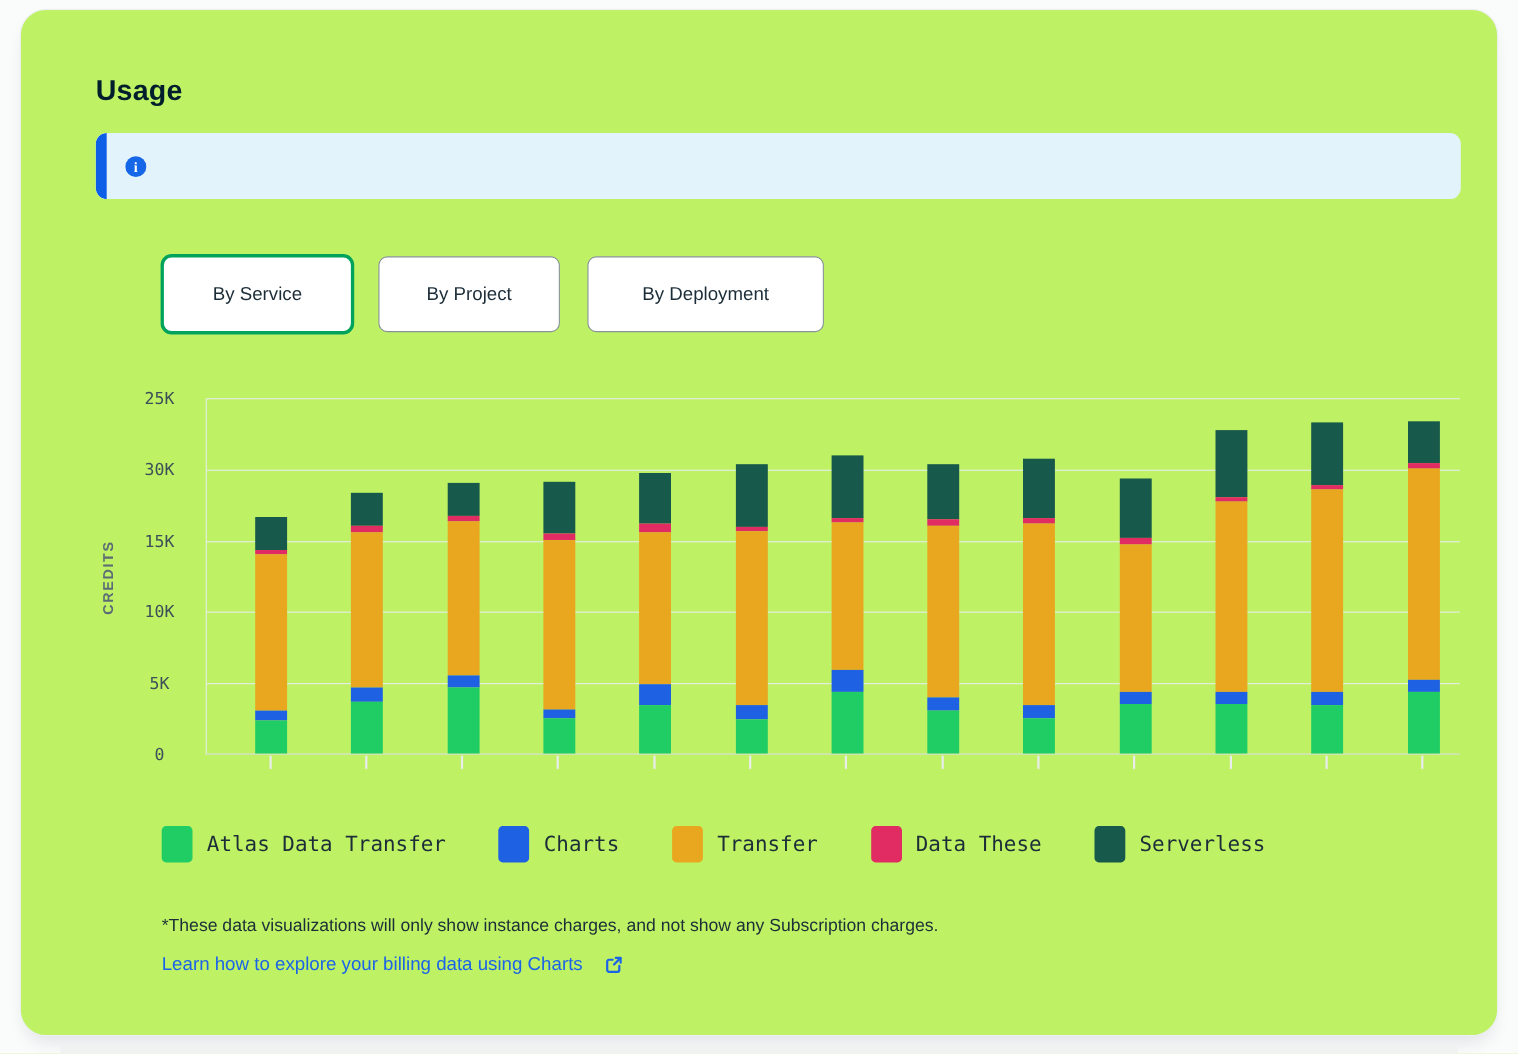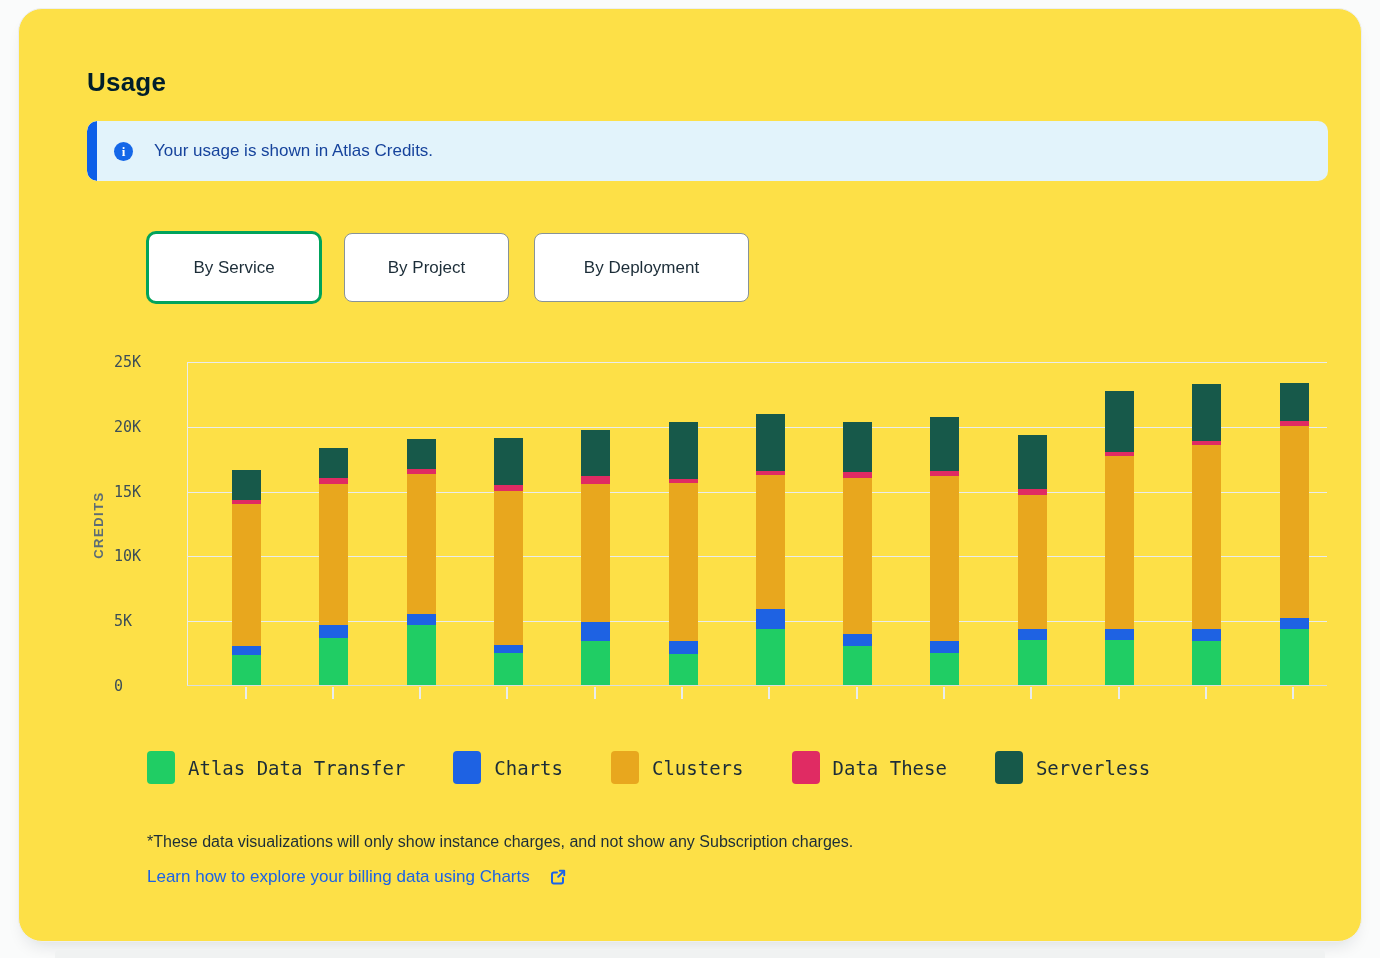--- a/index.html
+++ b/index.html
@@ -5,21 +5,21 @@
   * { margin:0; padding:0; box-sizing:border-box; }
   html,body { width:1380px; height:958px; }
   body {
     font-family:"Liberation Sans", sans-serif;
     background:#FAFBFB;
     position:relative;
     overflow:hidden;
   }
   .card {
     position:absolute; left:18px; top:8px; width:1344px; height:934px;
-    background:#fde047; border:1px solid #EDEFF0; border-radius:24px;
+    background:#bef264; border:1px solid #EDEFF0; border-radius:24px;
     box-shadow:0 10px 18px -8px rgba(0,30,43,.14);
   }
   .page-title {
     position:absolute; left:68px; top:58px;
     font-size:26px; font-weight:700; color:#001E2B; letter-spacing:.2px;
   }
   .download-btn {
     position:absolute; left:1127px; top:60px; width:182px; height:33px;
     background:#FFFFFF; border:1px solid #889397; border-radius:16px;
     font-family:"Liberation Sans", sans-serif;
@@ -48,21 +48,21 @@
     cursor:pointer;
   }
   .tab.active { left:127px; top:222px; width:176px; height:73px; border:3px solid #00A35C; border-radius:10px; }
   .tab.t2 { left:325px; top:224px; width:165px; height:69px; border:1px solid #889397; border-radius:8px; }
   .tab.t3 { left:515px; top:224px; width:215px; height:69px; border:1px solid #889397; border-radius:8px; }
   .y-title {
     position:absolute; left:79px; top:516px; transform:translate(-50%,-50%) rotate(-90deg);
     font-size:13px; font-weight:700; letter-spacing:1.5px; color:#5C6C75; white-space:nowrap;
   }
   .ytick {
-    position:absolute; width:62px; left:95px; text-align:left;
+    position:absolute; width:62px; left:95px; text-align:center;
     font-family:"DejaVu Sans Mono", monospace; font-size:15px; color:#3D4F58;
   }
   .plot {
     position:absolute; left:168px; top:353px; width:1140px; height:324px;
     border-left:1px solid #E9ECEC; border-bottom:1px solid #D9DEDF;
   }
   .gridline { position:absolute; left:0; right:0; height:1px; background:#E9ECEC; }
   .bar-col { position:absolute; bottom:0; width:29px; display:flex; flex-direction:column-reverse; }
   .bar-seg { width:100%; }
   .xtick { position:absolute; width:2px; height:12px; top:678px; background:#E9ECEC; }
@@ -88,21 +88,20 @@
 <body>
 
 <div class="card">
 
   <div class="page-title">Usage</div>
 
 
   <div class="banner">
     <div class="banner-accent"></div>
     <div class="info-icon">i</div>
-    <div class="banner-text">Your usage is shown in Atlas Credits.</div>
   </div>
 
   <div class="tab active">By Service</div>
   <div class="tab t3">By Deployment</div>
   <div class="tab t2">By Project</div>
 
   <div class="y-title">CREDITS</div>
 
   <div id="chart-region">
     <div class="plot" id="plot">
@@ -209,21 +208,21 @@
       <div class="legend-item">
         <div class="legend-swatch" style="background: rgb(32, 205, 100);"></div>
         <div class="legend-label">Atlas Data Transfer</div>
       </div>
       <div class="legend-item">
         <div class="legend-swatch" style="background: rgb(30, 98, 227);"></div>
         <div class="legend-label">Charts</div>
       </div>
       <div class="legend-item">
         <div class="legend-swatch" style="background: rgb(232, 167, 30);"></div>
-        <div class="legend-label">Clusters</div>
+        <div class="legend-label">Transfer</div>
       </div>
       <div class="legend-item">
         <div class="legend-swatch" style="background: rgb(224, 43, 99);"></div>
         <div class="legend-label">Data These</div>
       </div>
       <div class="legend-item">
         <div class="legend-swatch" style="background: rgb(23, 89, 74);"></div>
         <div class="legend-label">Serverless</div>
       </div>
     </div>
@@ -236,21 +235,21 @@
       <path d="M13 9v3.8A1.7 1.7 0 0 1 11.3 14.5H3.7A1.7 1.7 0 0 1 2 12.8V5.2A1.7 1.7 0 0 1 3.7 3.5H7" stroke="#1B63E8" stroke-width="2" stroke-linecap="round"></path>
       <path d="M9.8 1.8h4.4v4.4" stroke="#1B63E8" stroke-width="2" stroke-linecap="round" stroke-linejoin="round"></path>
       <path d="M14 2 8.2 7.8" stroke="#1B63E8" stroke-width="2" stroke-linecap="round"></path>
     </svg>
   </a>
 
 <div class="ytick" style="top: 668px;">0</div>
     <div class="ytick" style="top: 603.2px;">5K</div>
     <div class="ytick" style="top: 538.4px;">10K</div>
     <div class="ytick" style="top: 473.6px;">15K</div>
-    <div class="ytick" style="top: 408.8px;">20K</div>
+    <div class="ytick" style="top: 408.8px;">30K</div>
     <div class="ytick" style="top: 344px;">25K</div>
     <div class="xtick" style="left: 225.5px;"></div>
     <div class="xtick" style="left: 312.8px;"></div>
     <div class="xtick" style="left: 400.1px;"></div>
     <div class="xtick" style="left: 487.4px;"></div>
     <div class="xtick" style="left: 574.7px;"></div>
     <div class="xtick" style="left: 662px;"></div>
     <div class="xtick" style="left: 749.3px;"></div>
     <div class="xtick" style="left: 836.6px;"></div>
     <div class="xtick" style="left: 923.9px;"></div>

